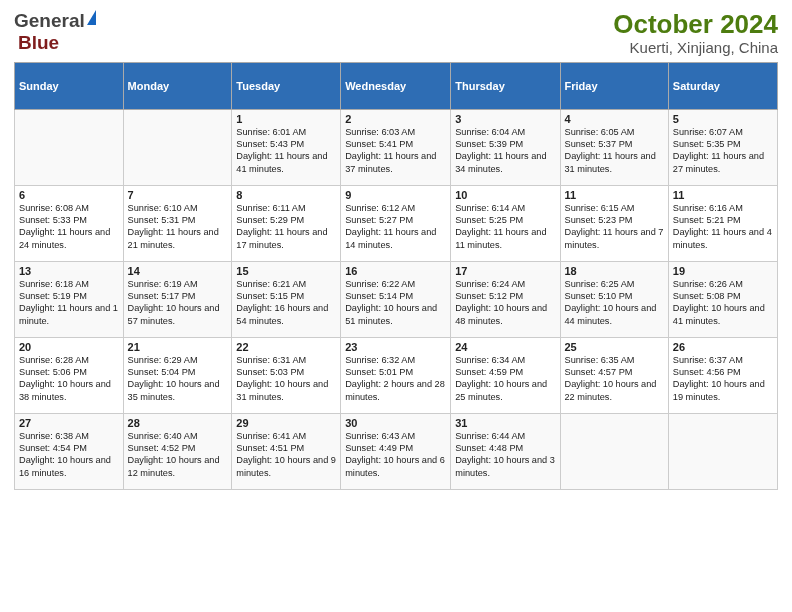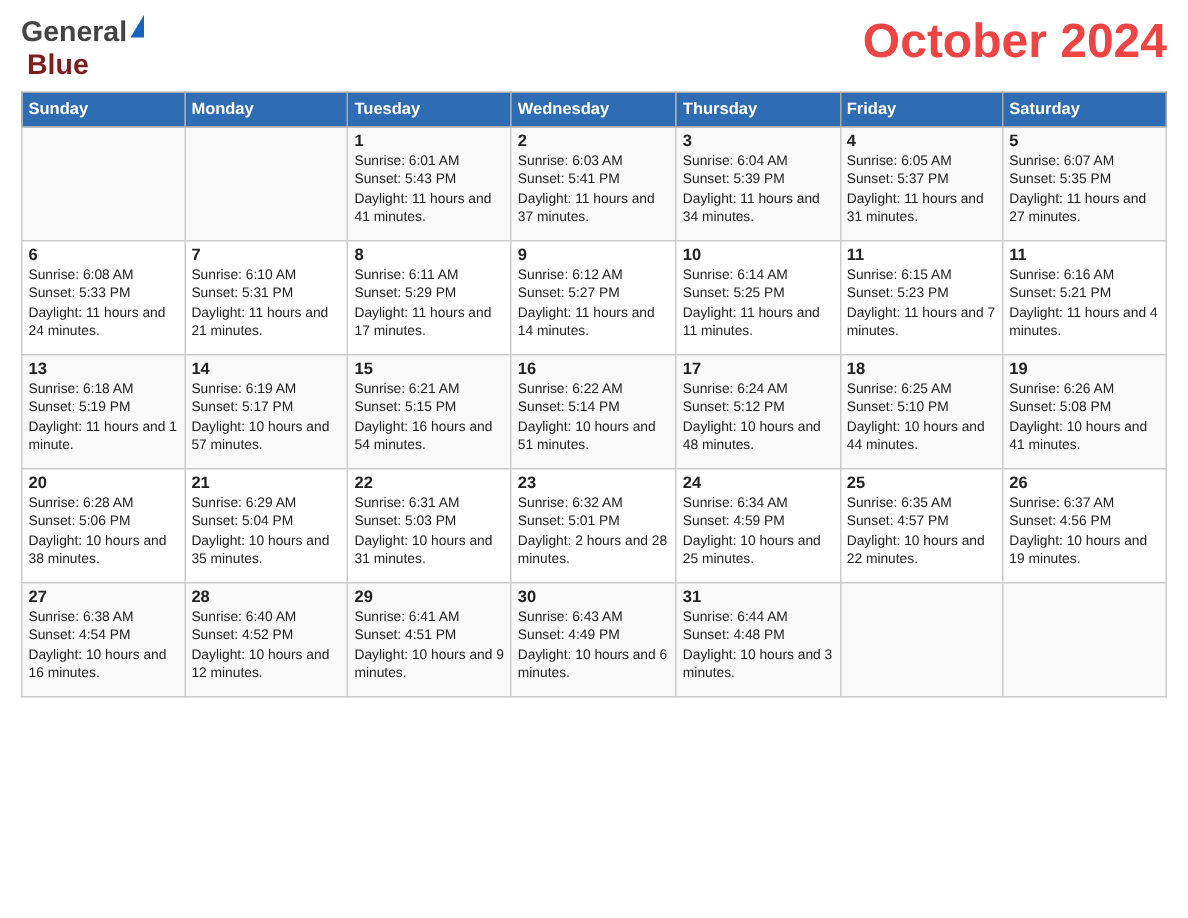--- a/index.html
+++ b/index.html
@@ -20,41 +20,41 @@
     .header {
       display: flex;
       justify-content: space-between;
       align-items: flex-start;
       margin-bottom: 6px;
     }
     .title-block {
       text-align: right;
     }
     .title-block h1 {
-      font-size: 32px;
+      font-size: 26px;
       font-weight: bold;
-      color: #ef4444;
+      color: #4d7c0f;
       line-height: 1.1;
     }
     .title-block h2 {
       font-size: 15px;
       font-weight: normal;
       color: #555;
     }
     table {
       width: 100%;
       border-collapse: collapse;
       flex: 1;
     }
     thead tr th {
       background-color: #2e6db4;
       color: #fff;
       font-size: 11px;
       font-weight: bold;
-      padding: 5px 4px;
+      padding: 17px 4px;
       text-align: left;
       border: 1px solid #aaa;
     }
     tbody tr td {
       border: 1px solid #ccc;
       vertical-align: top;
       padding: 3px 4px;
       font-size: 9.2px;
       color: #222;
       width: 113px;
@@ -106,20 +106,21 @@
         <span class="logo-name">
           <span class="gen">General</span><span class="logo-triangle"></span>
         </span>
       </div>
       <div style="margin-left:4px;">
         <span style="font-size:19px;font-weight:bold;color:#7f1d1d;">Blue</span>
       </div>
     </div>
     <div class="title-block">
       <h1>October 2024</h1>
+      <h2>Kuerti, Xinjiang, China</h2>
     </div>
   </div>
 
   <table>
     <thead>
       <tr>
         <th>Sunday</th>
         <th>Monday</th>
         <th>Tuesday</th>
         <th>Wednesday</th>

